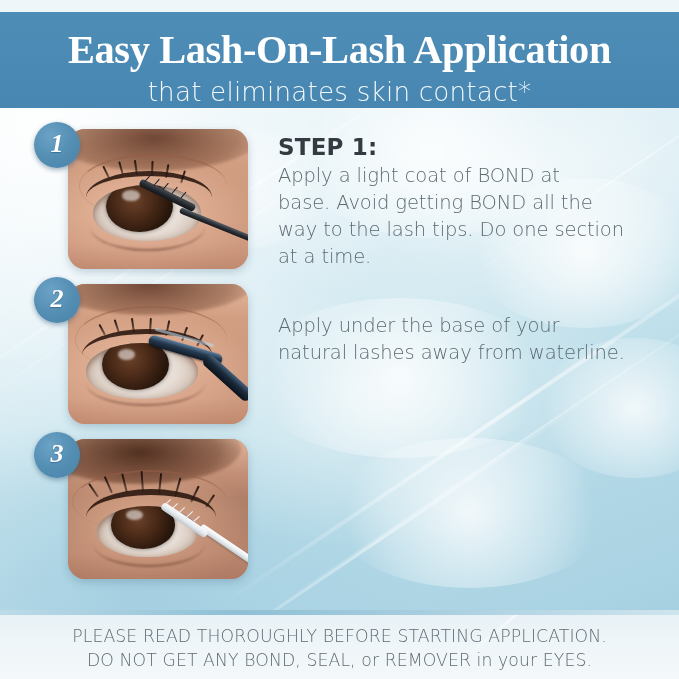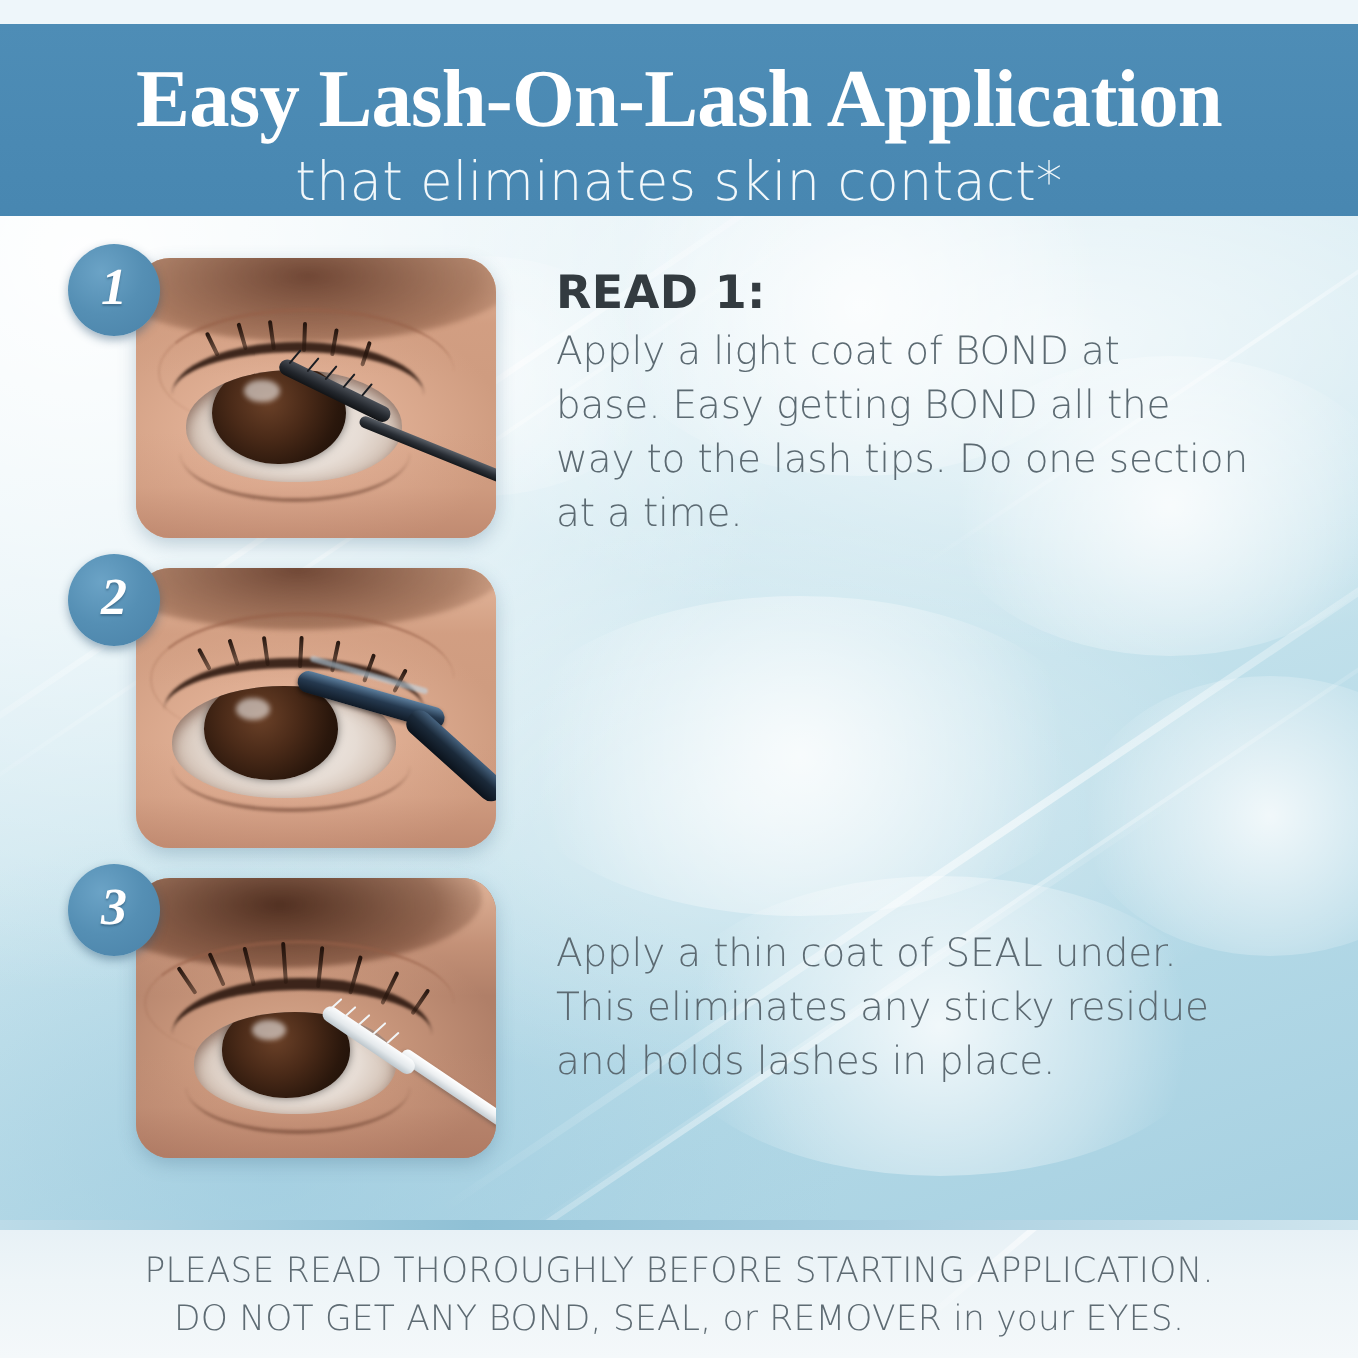--- a/index.html
+++ b/index.html
@@ -388,23 +388,23 @@
           <div class="bristle" style="left:59%; top:41%; height:9px; background:#1b1e23; transform:rotate(40deg);"></div>
           <div class="bristle" style="left:64%; top:44%; height:8px; background:#1b1e23; transform:rotate(40deg);"></div>
         </div>
       </div>
 
       <div class="badge">
         <div class="badge-num">1</div>
       </div>
 
       <div class="step-text">
-        <p class="step-heading">READ 1:</p>
+        <p class="step-heading">STEP 1:</p>
         <p class="step-body">Apply a light coat of BOND at
-base. Easy getting BOND all the
+base. Avoid getting BOND all the
 way to the lash tips. Do one section
 at a time.</p>
       </div>
     </div>
 
     <div class="step-row r2">
 
       <div class="photo-card">
         <div class="photo-inner">
           <div class="skin"></div>
@@ -433,20 +433,22 @@
           <div style="position:absolute; left:48%; top:37%; width:34%; height:3px; border-radius:3px;
                       transform:rotate(16deg); background:rgba(190,220,240,0.55); filter:blur(0.6px);"></div>
         </div>
       </div>
 
       <div class="badge">
         <div class="badge-num">2</div>
       </div>
 
       <div class="step-text">
+        <p class="step-body">Apply under the base of your
+natural lashes away from waterline.</p>
       </div>
     </div>
 
     <div class="step-row r3">
 
       <div class="photo-card">
         <div class="photo-inner">
           <div class="skin" style="background:radial-gradient(ellipse 60% 48% at 42% 62%, #d8a98e 0%, #c9977c 45%, #b07f68 100%), linear-gradient(150deg,#e4bba1 0%,#cd9a80 40%,#ab7763 100%);"></div>
           <div class="skin-shade-top"></div>
           <div class="skin-shade-bot"></div>
@@ -477,23 +479,20 @@
           <div class="bristle" style="left:67%; top:51%; height:9px; background:#f2f5f7; transform:rotate(48deg);"></div>
           <div class="bristle" style="left:71%; top:54%; height:8px; background:#f2f5f7; transform:rotate(48deg);"></div>
         </div>
       </div>
 
       <div class="badge">
         <div class="badge-num">3</div>
       </div>
 
       <div class="step-text">
-        <p class="step-body">Apply a thin coat of SEAL under.
-This eliminates any sticky residue
-and holds lashes in place.</p>
       </div>
     </div>
 
   </div>
 
   <div class="footer-divider"></div>
   <div class="footer-band">
     <div class="fstreak"></div>
     <div class="footer-line l1">PLEASE READ THOROUGHLY BEFORE STARTING APPLICATION.</div>
     <div class="footer-line l2">DO NOT GET ANY BOND, SEAL, or REMOVER in your EYES.</div>

